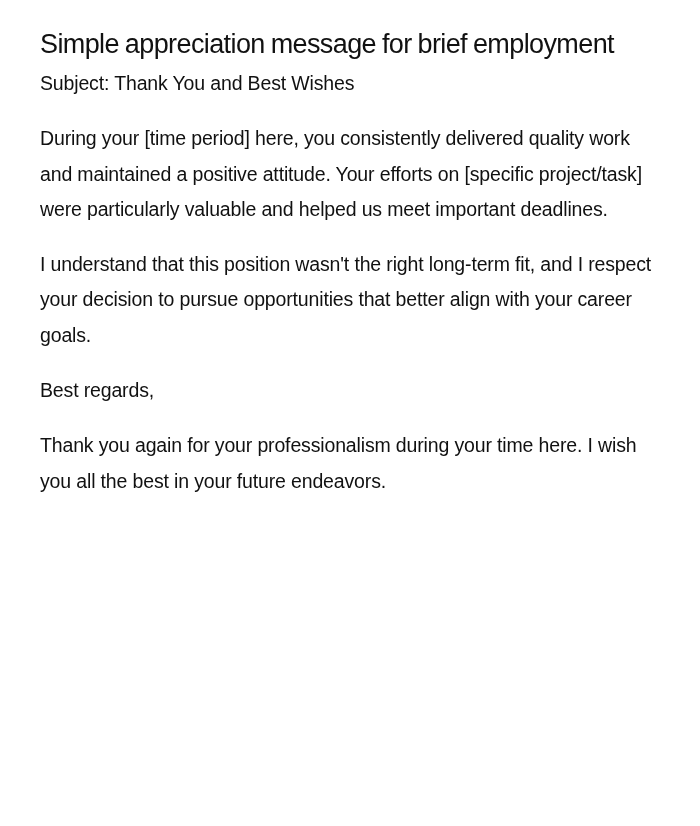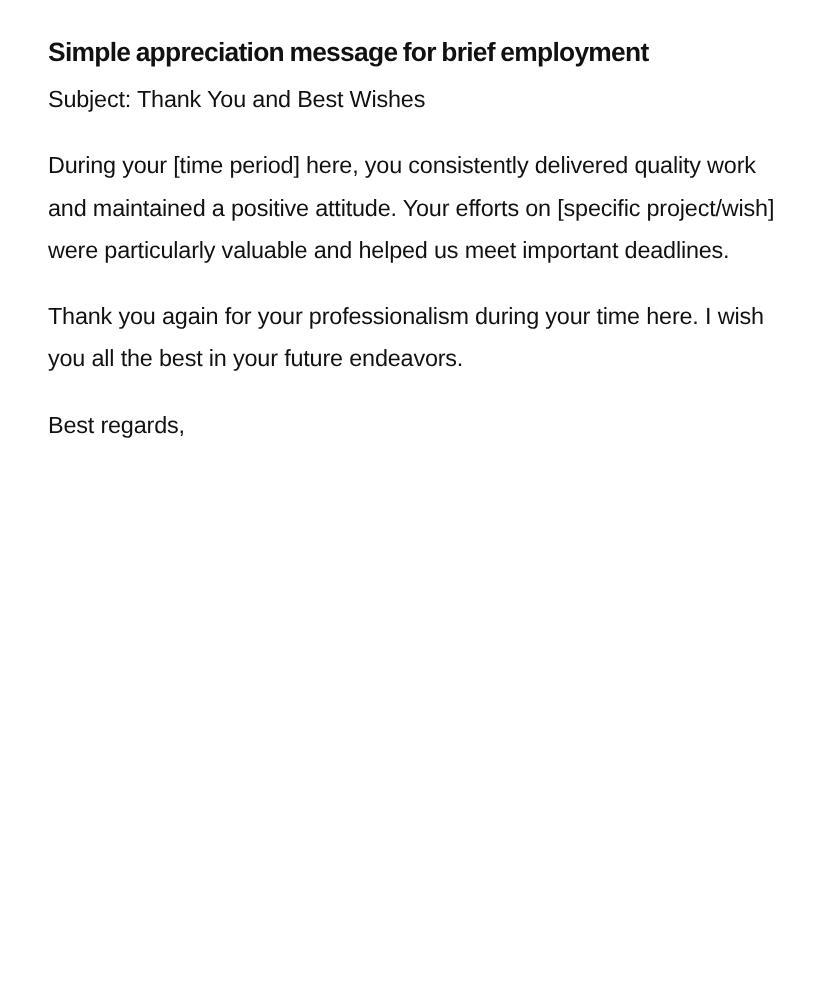--- a/index.html
+++ b/index.html
@@ -3,37 +3,38 @@
   <meta charset="utf-8">
   <style>
     html, body { margin: 0; padding: 0; background: #ffffff; }
     body { width: 700px; height: 826px; overflow: hidden; position: relative; }
     .doc {
       position: absolute; left: 40px; top: 22px; width: 620px;
       color: #111111;
       font-family: "Liberation Sans", sans-serif;
     }
     .title {
-      font-weight: bold;
-      font-size: 22px;
+      font-weight: normal;
+      font-size: 27px;
       line-height: 44px;
       margin: 0 0 0 0;
       letter-spacing: -0.6px;
       word-spacing: -1px;
     }
     .para {
       font-size: 19.5px;
       line-height: 35.3px;
       margin: 16px 0 20px 0;
       letter-spacing: -0.15px;
     }
     .para.first { margin-top: 0; }
   </style>
 </head>
 <body>
 
 <div class="doc">
   <h1 class="title">Simple appreciation message for brief employment</h1>
   <p class="para first">Subject: Thank You and Best Wishes</p>
-  <p class="para">During your [time period] here, you consistently delivered quality work and maintained a positive attitude. Your efforts on [specific project/wish] were particularly valuable and helped us meet important deadlines.</p>
+  <p class="para">During your [time period] here, you consistently delivered quality work and maintained a positive attitude. Your efforts on [specific project/task] were particularly valuable and helped us meet important deadlines.</p>
+  <p class="para">I understand that this position wasn't the right long-term fit, and I respect your decision to pursue opportunities that better align with your career goals.</p>
+  <p class="para">Best regards,</p>
   <p class="para">Thank you again for your professionalism during your time here. I wish you all the best in your future endeavors.</p>
-  <p class="para">Best regards,</p>
 </div>
 
 </body></html>

